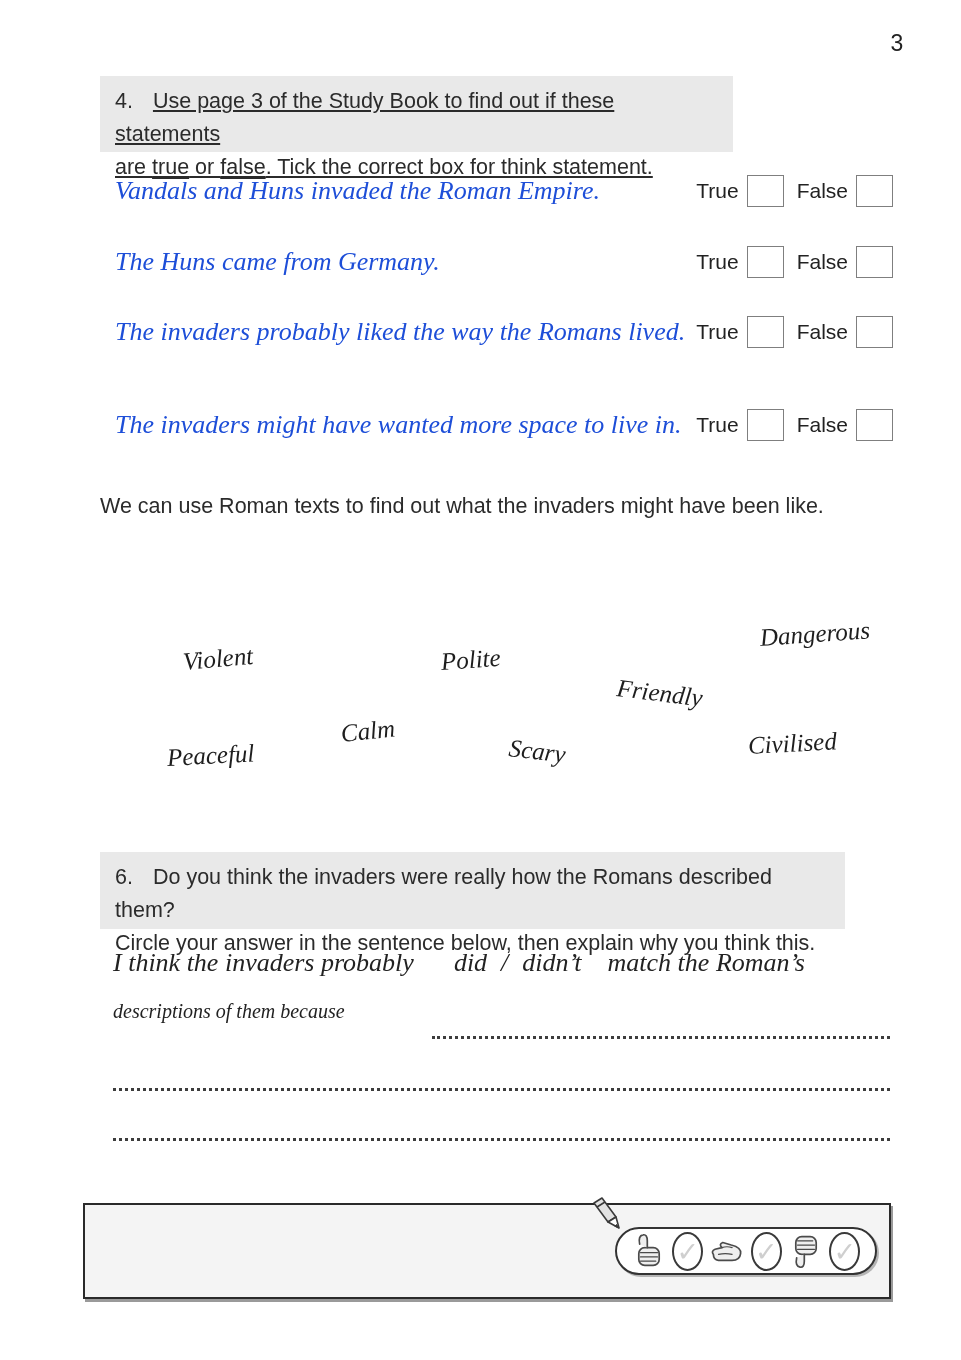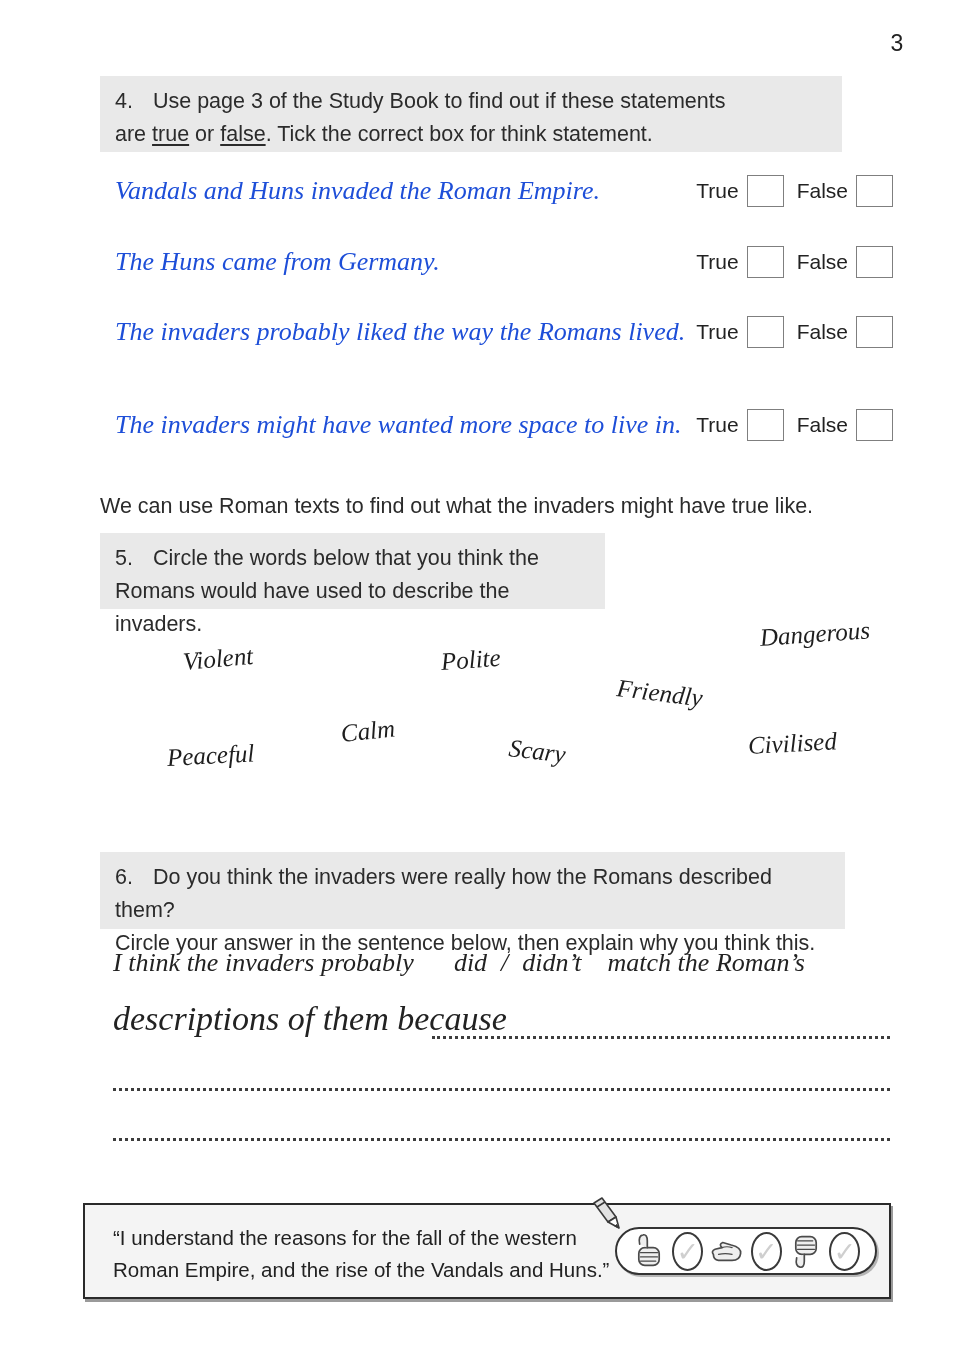--- a/index.html
+++ b/index.html
@@ -25,21 +25,21 @@
   
   .qbox {
     position: absolute;
     background: #e9e9e9;
     padding: 9px 14px 9px 15px;
     font-size: 21.5px;
     line-height: 33px;
     color: #2b2b2b;
   }
   .qbox .qnum { display: inline-block; margin-right: 20px; }
-  .q4box { left: 100px; top: 76px;  width: 742px; height: 76px; }
+  .q4box { left: 100px; top: 76px;  width: 633px; height: 76px; text-decoration: underline; }
   .q5box { left: 100px; top: 533px; width: 505px; height: 76px; }
   .q6box { left: 100px; top: 852px; width: 745px; height: 77px; }
   .u { text-decoration: underline; text-underline-offset: 3px; }
 
   
   .stmt-row {
     position: absolute;
     left: 115px; width: 778px; height: 42px;
     display: flex; align-items: center; justify-content: space-between;
   }
@@ -81,21 +81,21 @@
   
   .answer-line1 {
     position: absolute; left: 113px; top: 948px;
     font-size: 26px; color: #222; white-space: nowrap;
   }
   .answer-line1 .opt-did   { margin-left: 40px; }
   .answer-line1 .slash     { margin: 0 14px; }
   .answer-line1 .tail      { margin-left: 26px; }
   .answer-line2 {
     position: absolute; left: 113px; top: 1000px;
-    font-size: 34px; color: #222;
+    font-size: 20px; color: #222;
   }
   .dotline {
     position: absolute; height: 0;
     border-bottom: 3px dotted #3d3d3d;
   }
   .dl1 { left: 432px; top: 1036px; width: 458px; }
   .dl2 { left: 113px; top: 1088px; width: 777px; }
   .dl3 { left: 113px; top: 1138px; width: 777px; }
 
   
@@ -177,26 +177,22 @@
   <div class="stmt-row row4">
     <div class="stmt hand">The invaders might have wanted more space to live in.</div>
     <div class="tf-group">
       <span class="tf-label">True</span>
       <span class="checkbox"></span>
       <span class="tf-label false-lbl">False</span>
       <span class="checkbox"></span>
     </div>
   </div>
 
-  <div class="intro">We can use Roman texts to find out what the invaders might have true like.</div>
-
-  <div class="qbox q5box">
-    <div><span class="qnum">5.</span><span>Circle the words below that you think the</span></div>
-    <div>Romans would have used to describe the invaders.</div>
-  </div>
+  <div class="intro">We can use Roman texts to find out what the invaders might have been like.</div>
+
 
   <span class="word hand w-violent">Violent</span>
   <span class="word hand w-polite">Polite</span>
   <span class="word hand w-dangerous">Dangerous</span>
   <span class="word hand w-friendly">Friendly</span>
   <span class="word hand w-calm">Calm</span>
   <span class="word hand w-peaceful">Peaceful</span>
   <span class="word hand w-scary">Scary</span>
   <span class="word hand w-civilised">Civilised</span>
 
@@ -207,24 +203,20 @@
 
   <div class="answer-line1 hand">
     <span>I think the invaders probably</span><span class="opt-did">did</span><span class="slash">/</span><span>didn’t</span><span class="tail">match the Roman’s</span>
   </div>
   <div class="answer-line2 hand">descriptions of them because</div>
   <div class="dotline dl1"></div>
   <div class="dotline dl2"></div>
   <div class="dotline dl3"></div>
 
   <div class="footer-box">
-    <div class="footer-text">
-      <div>“I understand the reasons for the fall of the western</div>
-      <div>Roman Empire, and the rise of the Vandals and Huns.”</div>
-    </div>
 
     <svg class="pencil" viewBox="0 0 40 40">
       <g stroke="#3a3a3a" stroke-width="1.6" stroke-linejoin="round">
         <path d="M6 8 L14 3 L28 22 L20 27 Z" fill="#e2e2e2"></path>
         <path d="M9 12 L17 7" fill="none"></path>
         <path d="M28 22 L20 27 L31 33 Z" fill="#ffffff"></path>
         <path d="M28.5 29.5 L31 33 L26.8 31.2 Z" fill="#3a3a3a" stroke-width="1"></path>
       </g>
     </svg>
 

